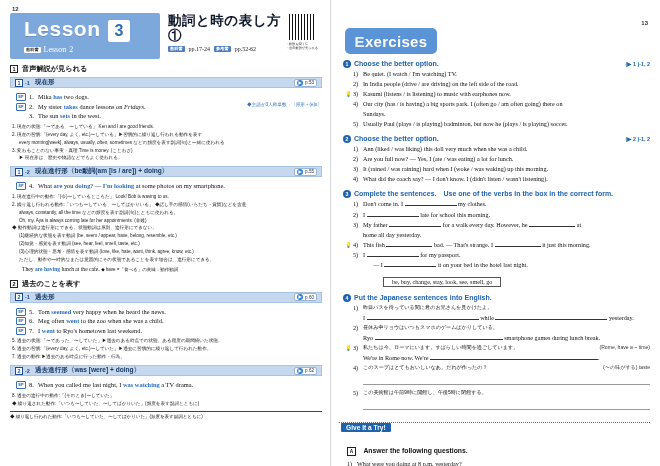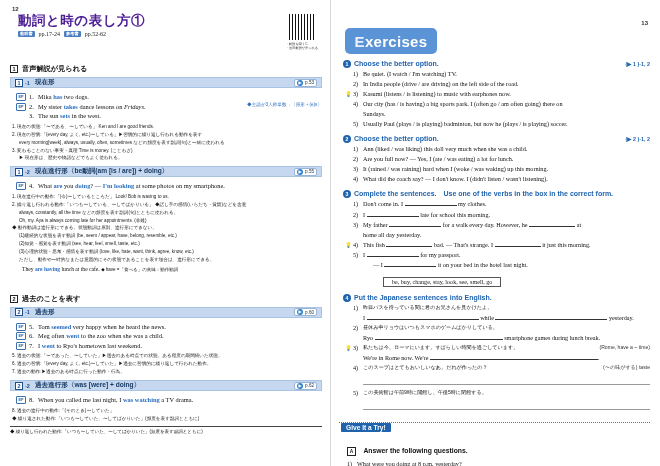--- a/index.html
+++ b/index.html
@@ -17,21 +17,21 @@
   
   .lesson-head{display:flex;align-items:stretch;height:46px;margin-bottom:5px;}
   .lesson-badge{position:relative;flex:0 0 150px;background:#7ca8dc;border-radius:2px;display:flex;flex-direction:column;justify-content:center;padding-left:14px;box-sizing:border-box;}
   .lesson-word{font-size:21px;color:#ffffff;font-weight:bold;letter-spacing:.5px;line-height:1;text-shadow:0 1px 0 rgba(0,0,0,.12);}
   .lesson-num{display:inline-block;background:#fff;color:#2f6fb5;font-size:16px;font-weight:bold;border-radius:2px;padding:0 7px;margin-left:7px;line-height:22px;vertical-align:middle;}
   .lesson-sub{margin-top:3px;font-size:7px;color:#fff;display:flex;align-items:center;gap:3px;}
   .tagbox{background:#fff;color:#3a3a3a;font-size:4.2px;padding:1px 2px;border-radius:1px;line-height:1;font-weight:bold;}
   .lesson-sub .sv{font-family:"Liberation Serif",serif;font-size:8px;color:#fff;}
 
   .title-col{flex:1 1 auto;display:flex;flex-direction:column;justify-content:flex-start;padding-left:8px;}
-  .jp-title{font-size:13.5px;font-weight:bold;line-height:1.12;color:#4c1d95;letter-spacing:.5px;}
+  .jp-title{font-size:13.5px;font-weight:bold;line-height:1.12;color:#0f172a;letter-spacing:.5px;}
   .jp-title .l2{display:block;}
   .ref-row{display:flex;align-items:center;gap:4px;margin-top:3px;}
   .reftag{background:#4d7fc0;color:#fff;font-size:4.2px;padding:1px 2px;border-radius:1px;line-height:1;font-weight:bold;}
   .refval{font-family:"Liberation Serif",serif;font-size:6px;color:#222;}
 
   .qr-wrap{flex:0 0 40px;display:flex;flex-direction:column;align-items:center;}
   .qr{width:26px;height:26px;background:
       repeating-linear-gradient(90deg,#111 0 1.5px,#fff 1.5px 3px),
       repeating-linear-gradient(0deg,rgba(17,17,17,.55) 0 1.5px,rgba(255,255,255,0) 1.5px 3px);
       border:1px solid #fff;}
@@ -107,20 +107,30 @@
 </head>
 <body>
 
 <div class="spread">
 
   <div class="page left">
 
     <div class="folio l">12</div>
 
     <div class="lesson-head">
+      <div class="lesson-badge">
+        <div>
+          <span class="lesson-word">Lesson</span><span class="lesson-num">3</span>
+        </div>
+        <div class="lesson-sub">
+          <span class="tagbox">教科書</span>
+          <span class="sv">Lesson</span>
+          <span class="sv">2</span>
+        </div>
+      </div>
 
       <div class="title-col">
         <div class="jp-title">
           <span>動詞と時の表し方①</span>
         </div>
         <div class="ref-row">
           <span class="reftag">教科書</span>
           <span class="refval">pp.17-24</span>
           <span class="reftag">参考書</span>
           <span class="refval">pp.52-62</span>
@@ -198,21 +208,21 @@
     <div class="jp-note">2. 繰り返し行われる動作:「いつも〜している、〜してばかりいる」 ◆話し手の感情(いらだち・賞賛)などを含意</div>
     <div class="jp-note indent">always, constantly, all the time などの頻度を表す副詞(句)とともに使われる。</div>
     <div class="jp-note indent">Oh, my.  Aya is always coming late for her appointments. (非難)</div>
     <div class="jp-note">◆ 動作動詞は進行形にできる。状態動詞は原則、進行形にできない。</div>
     <div class="jp-note indent">(1)継続的な状態を表す動詞 (be, seem / appear, have, belong, resemble, etc.)</div>
     <div class="jp-note indent">(2)知覚・感覚を表す動詞 (see, hear, feel, smell, taste, etc.)</div>
     <div class="jp-note indent">(3)心理的状態・思考・感情を表す動詞 (love, like, hate, want, think, agree, know, etc.)</div>
     <div class="jp-note indent">ただし、動作や一時的なまたは意図的にその状態であることを表す場合は、進行形にできる。</div>
     <div class="mini-ex">They <span class="kw">are having</span> lunch at the cafe.   <span style="font-family:'Liberation Sans',sans-serif;font-size:4.5px;">◆ have =「食べる」の意味：動作動詞</span></div>
 
-    <div class="sec-head" style="margin-top:20px;">
+    <div class="sec-head" style="margin-top:5px;">
       <span class="sq">2</span>
       <span class="sec-title">過去のことを表す</span>
     </div>
 
     <div class="bluebar">
       <span class="sq">2</span>
       <span class="bb-sub">-1</span>
       <span class="bb-title">過去形</span>
       <span class="bb-right">
         <span class="cdot">▶</span>

